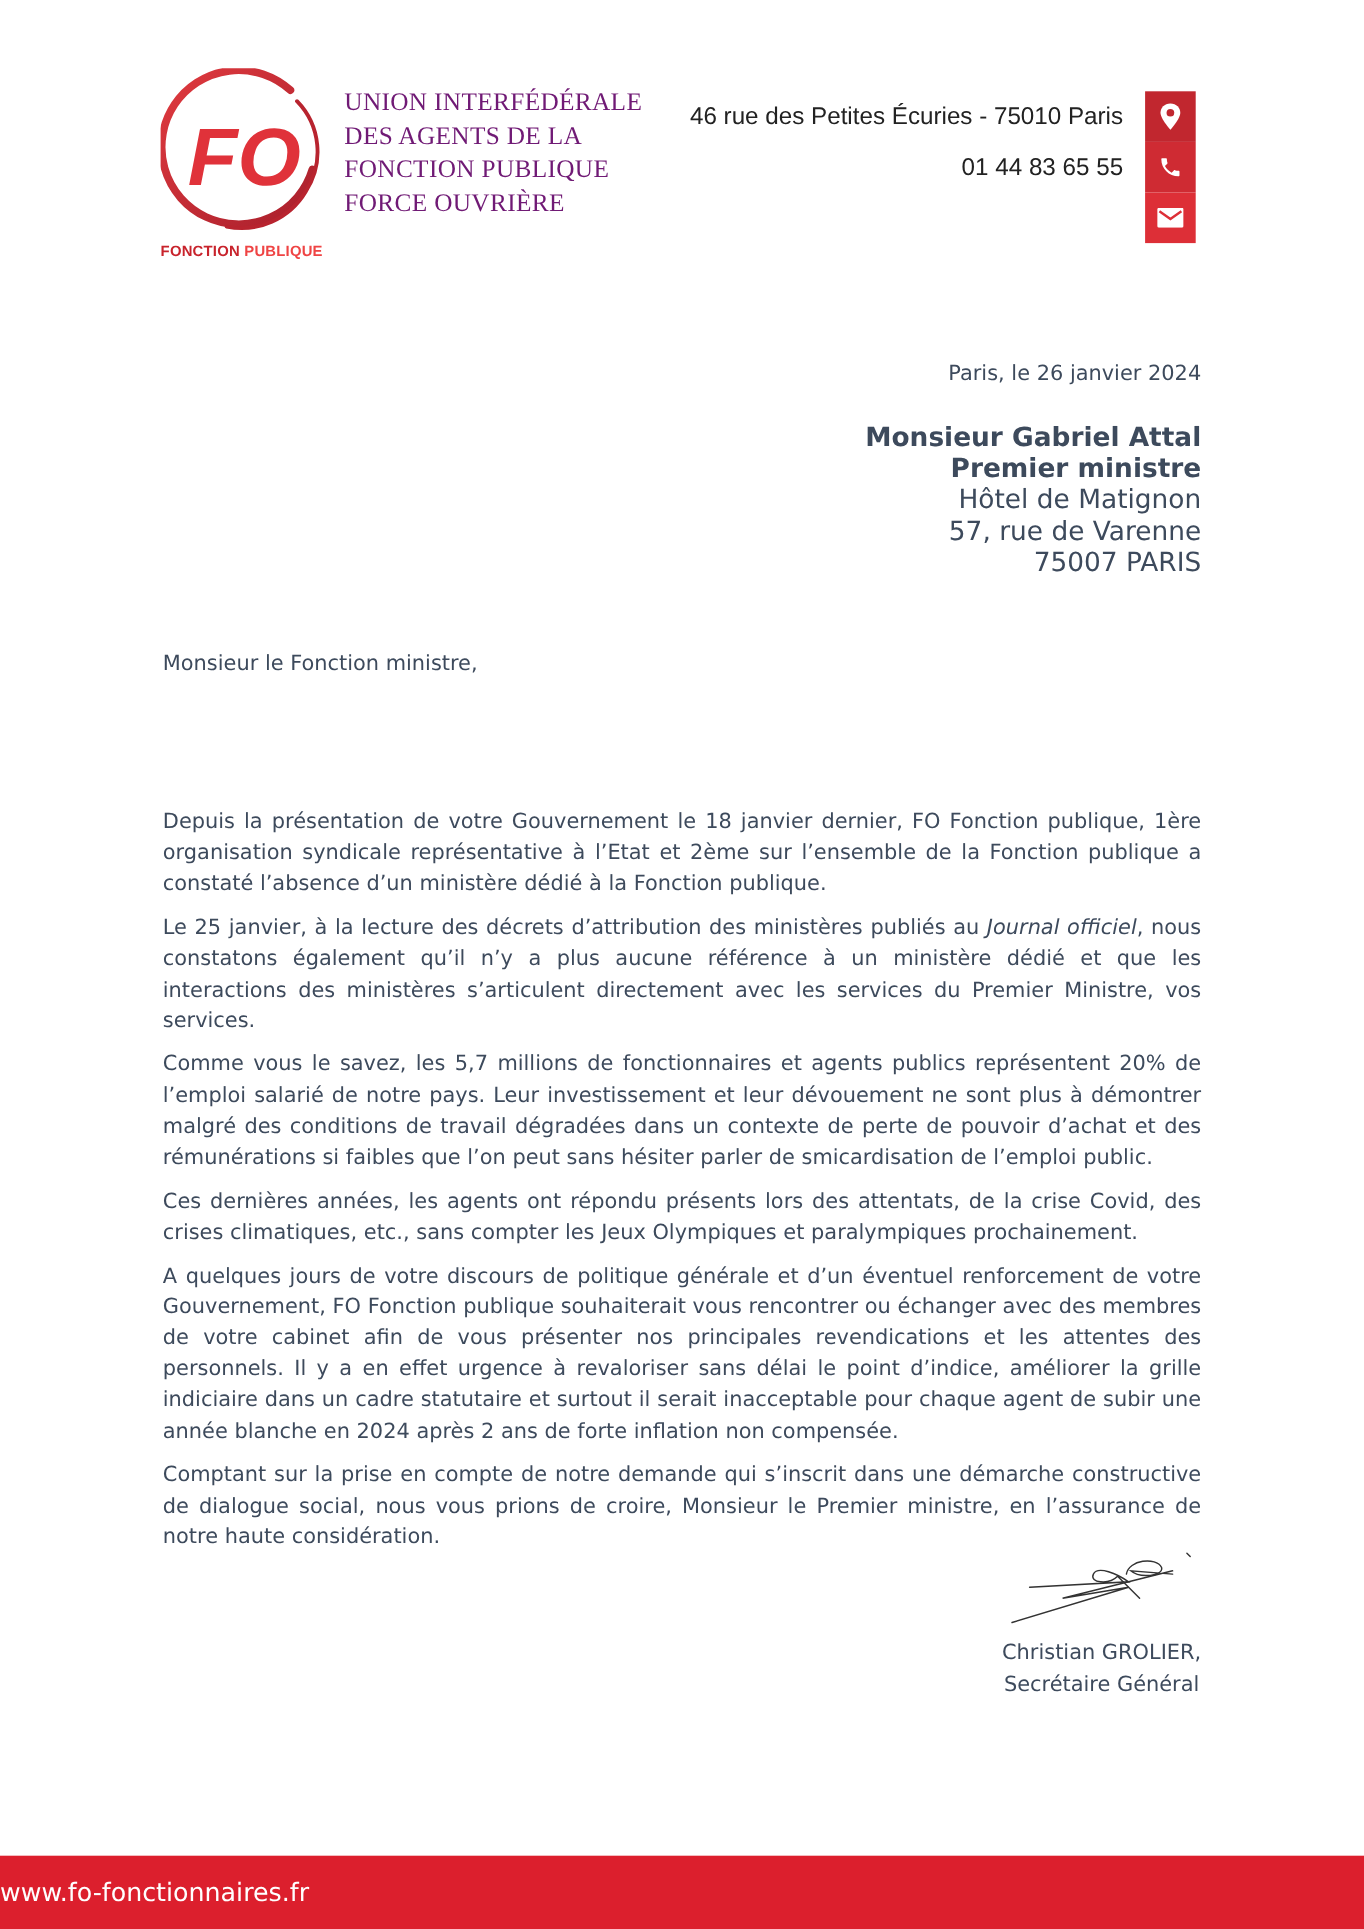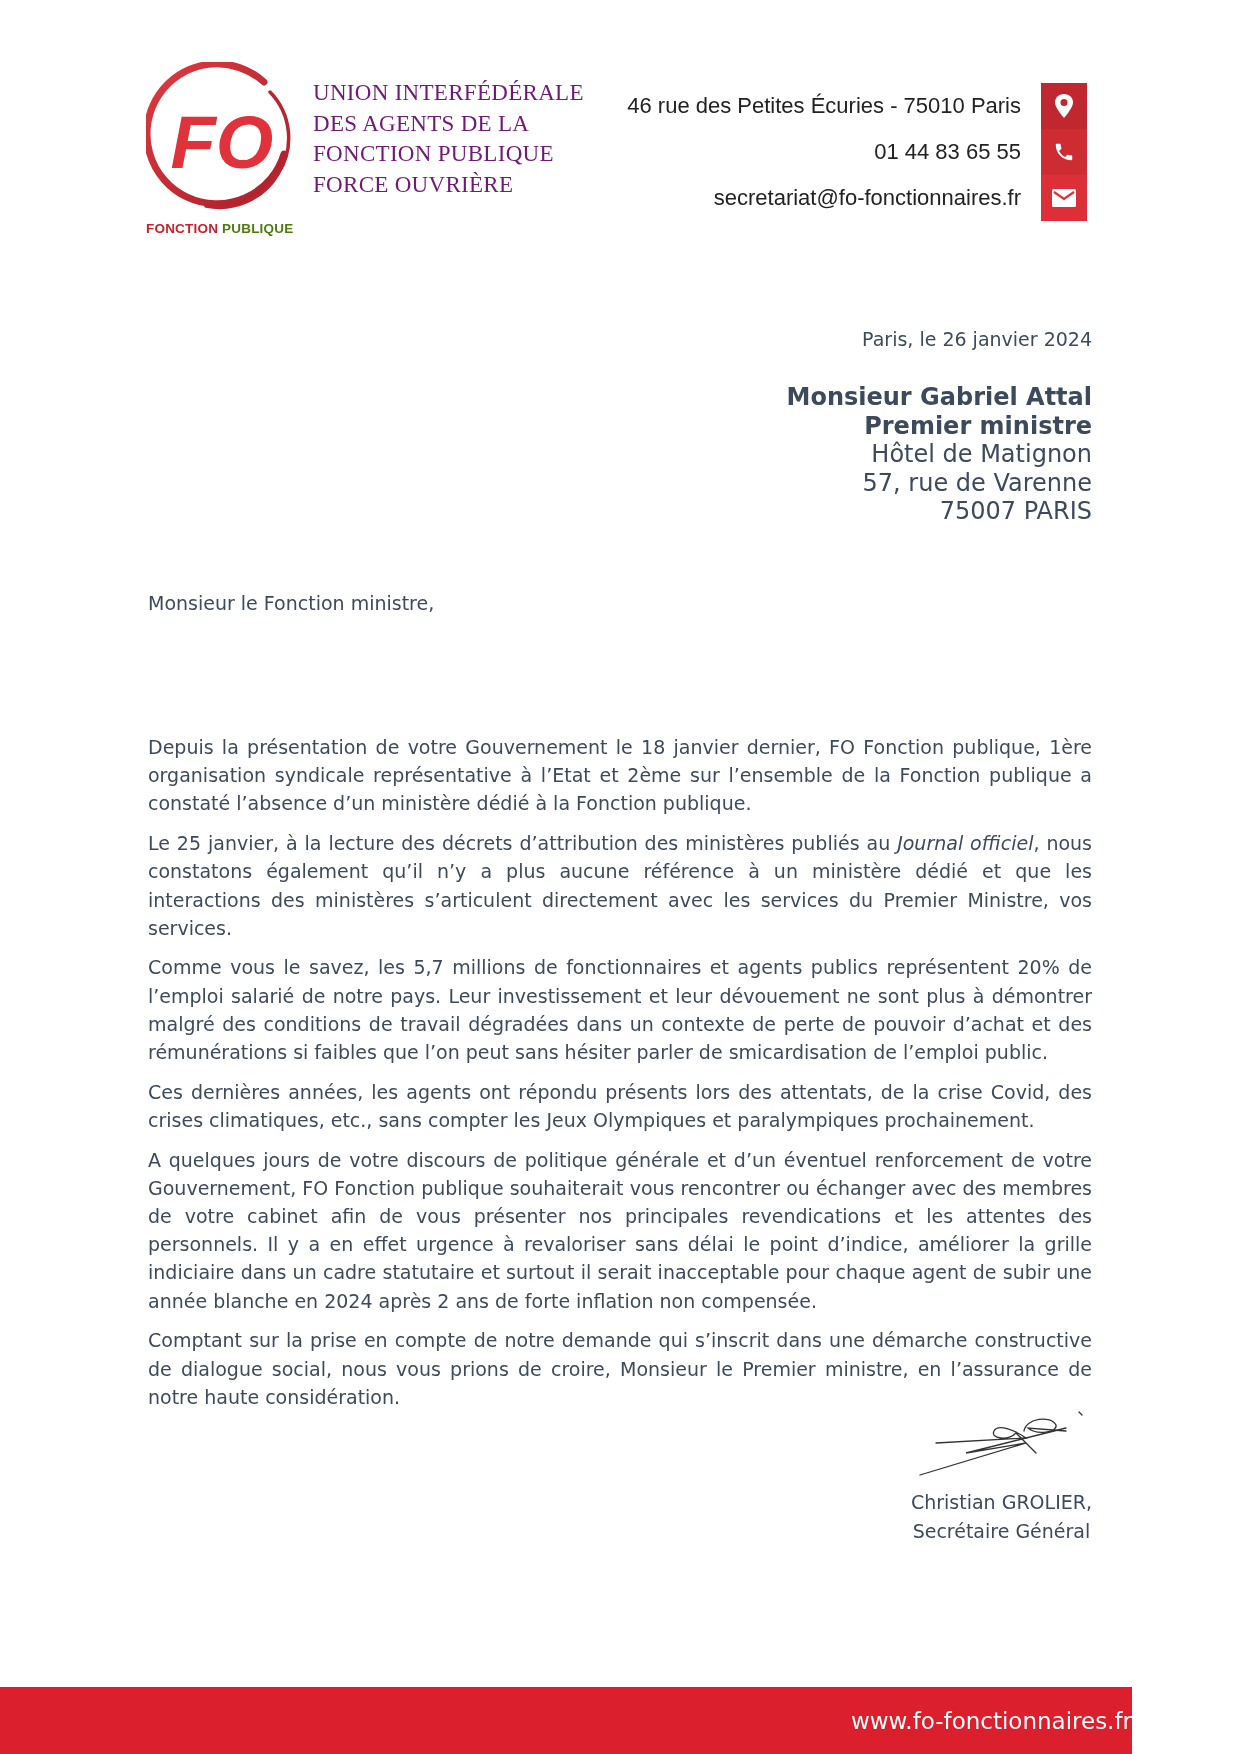--- a/index.html
+++ b/index.html
@@ -2,21 +2,21 @@
 <html><head>
 <meta charset="utf-8">
 <style>
   html, body { margin: 0; padding: 0; }
   body {
     width: 1240px; height: 1754px; position: relative; background: #ffffff;
     font-family: "DejaVu Sans", sans-serif; color: #3d4a5c; overflow: hidden;
   }
   .logo { position: absolute; left: 146px; top: 62px; width: 152px; height: 152px; }
   .logo-sub { position: absolute; left: 146px; top: 221px; font-size: 13.5px; font-weight: bold; color: #c8232c; letter-spacing: 0.2px; font-family: "Liberation Sans", sans-serif; }
-  .logo-sub .dark { color: #4d7c0f; text-align: right; }
+  .logo-sub .dark { color: #ef4444; text-align: right; }
   .org-name { position: absolute; left: 313px; top: 78px; font-family: Liberation Serif, serif; font-size: 23px; line-height: 30.5px; color: #701a75; font-weight: normal; letter-spacing: 0.3px; }
   .org-name div { white-space: nowrap; }
 
   .contacts { position: absolute; right: 219px; top: 83px; text-align: right; font-family: "Liberation Sans", sans-serif; font-size: 22px; color: #222; }
   .contacts .line { height: 46px; line-height: 46px; white-space: nowrap; }
   .contact-icons { position: absolute; left: 1041px; top: 83px; width: 46px; }
   .contact-icons .ic { width: 46px; height: 46px; display: flex; align-items: center; justify-content: center; }
   .ic.c1 { background: #c1272f; }
   .ic.c2 { background: #cf2b33; }
   .ic.c3 { background: #dd2f37; }
@@ -27,21 +27,21 @@
 
   .salutation { position: absolute; left: 148px; top: 592px; font-size: 19px; }
 
   .body { position: absolute; left: 148px; top: 733px; width: 944px; font-size: 19px; line-height: 28.2px; color: #3d4a5c; }
   .body p { margin: 0 0 11.5px 0; text-align: justify; }
   .body em { font-style: italic; }
 
   .signature { position: absolute; left: 916px; top: 1403px; width: 176px; height: 80px; }
   .signer { position: absolute; right: 148px; top: 1488px; text-align: center; font-size: 19px; line-height: 28.5px; }
 
-  .footer { position: absolute; left: 0; top: 1687px; width: 1132px; height: 67px; background: #dc1f2d; display: flex; align-items: center; justify-content: flex-end; }
+  .footer { position: absolute; left: 0; top: 1687px; width: 1240px; height: 67px; background: #dc1f2d; display: flex; align-items: center; justify-content: flex-start; }
   .footer span { color: #ffffff; font-size: 23px; font-family: "DejaVu Sans", sans-serif; }
 </style>
 </head>
 <body>
 
 <svg class="logo" viewBox="0 0 152 152">
   <defs>
     <linearGradient id="ring" x1="0" y1="0" x2="1" y2="1">
       <stop offset="0" stop-color="#e03a3f"></stop>
       <stop offset="1" stop-color="#a81f2c"></stop>
@@ -56,21 +56,20 @@
 <div class="org-name">
   <div>UNION INTERFÉDÉRALE</div>
   <div>DES AGENTS DE LA</div>
   <div>FONCTION PUBLIQUE</div>
   <div>FORCE OUVRIÈRE</div>
 </div>
 
 <div class="contacts">
   <div class="line">46 rue des Petites Écuries - 75010 Paris</div>
   <div class="line">01 44 83 65 55</div>
-  <div class="line">secretariat@fo-fonctionnaires.fr</div>
 </div>
 <div class="contact-icons">
   <div class="ic c1">
     <svg width="20" height="26" viewBox="0 0 20 26">
         <path d="M10 1 C4.5 1 1 5 1 9.5 C1 15 10 25 10 25 C10 25 19 15 19 9.5 C19 5 15.5 1 10 1 Z" fill="#fff"></path>
         <circle cx="10" cy="9.5" r="3.5" fill="#c1272f"></circle>
       </svg>
   </div>
   <div class="ic c2">
     <svg width="22" height="22" viewBox="0 0 24 24">

